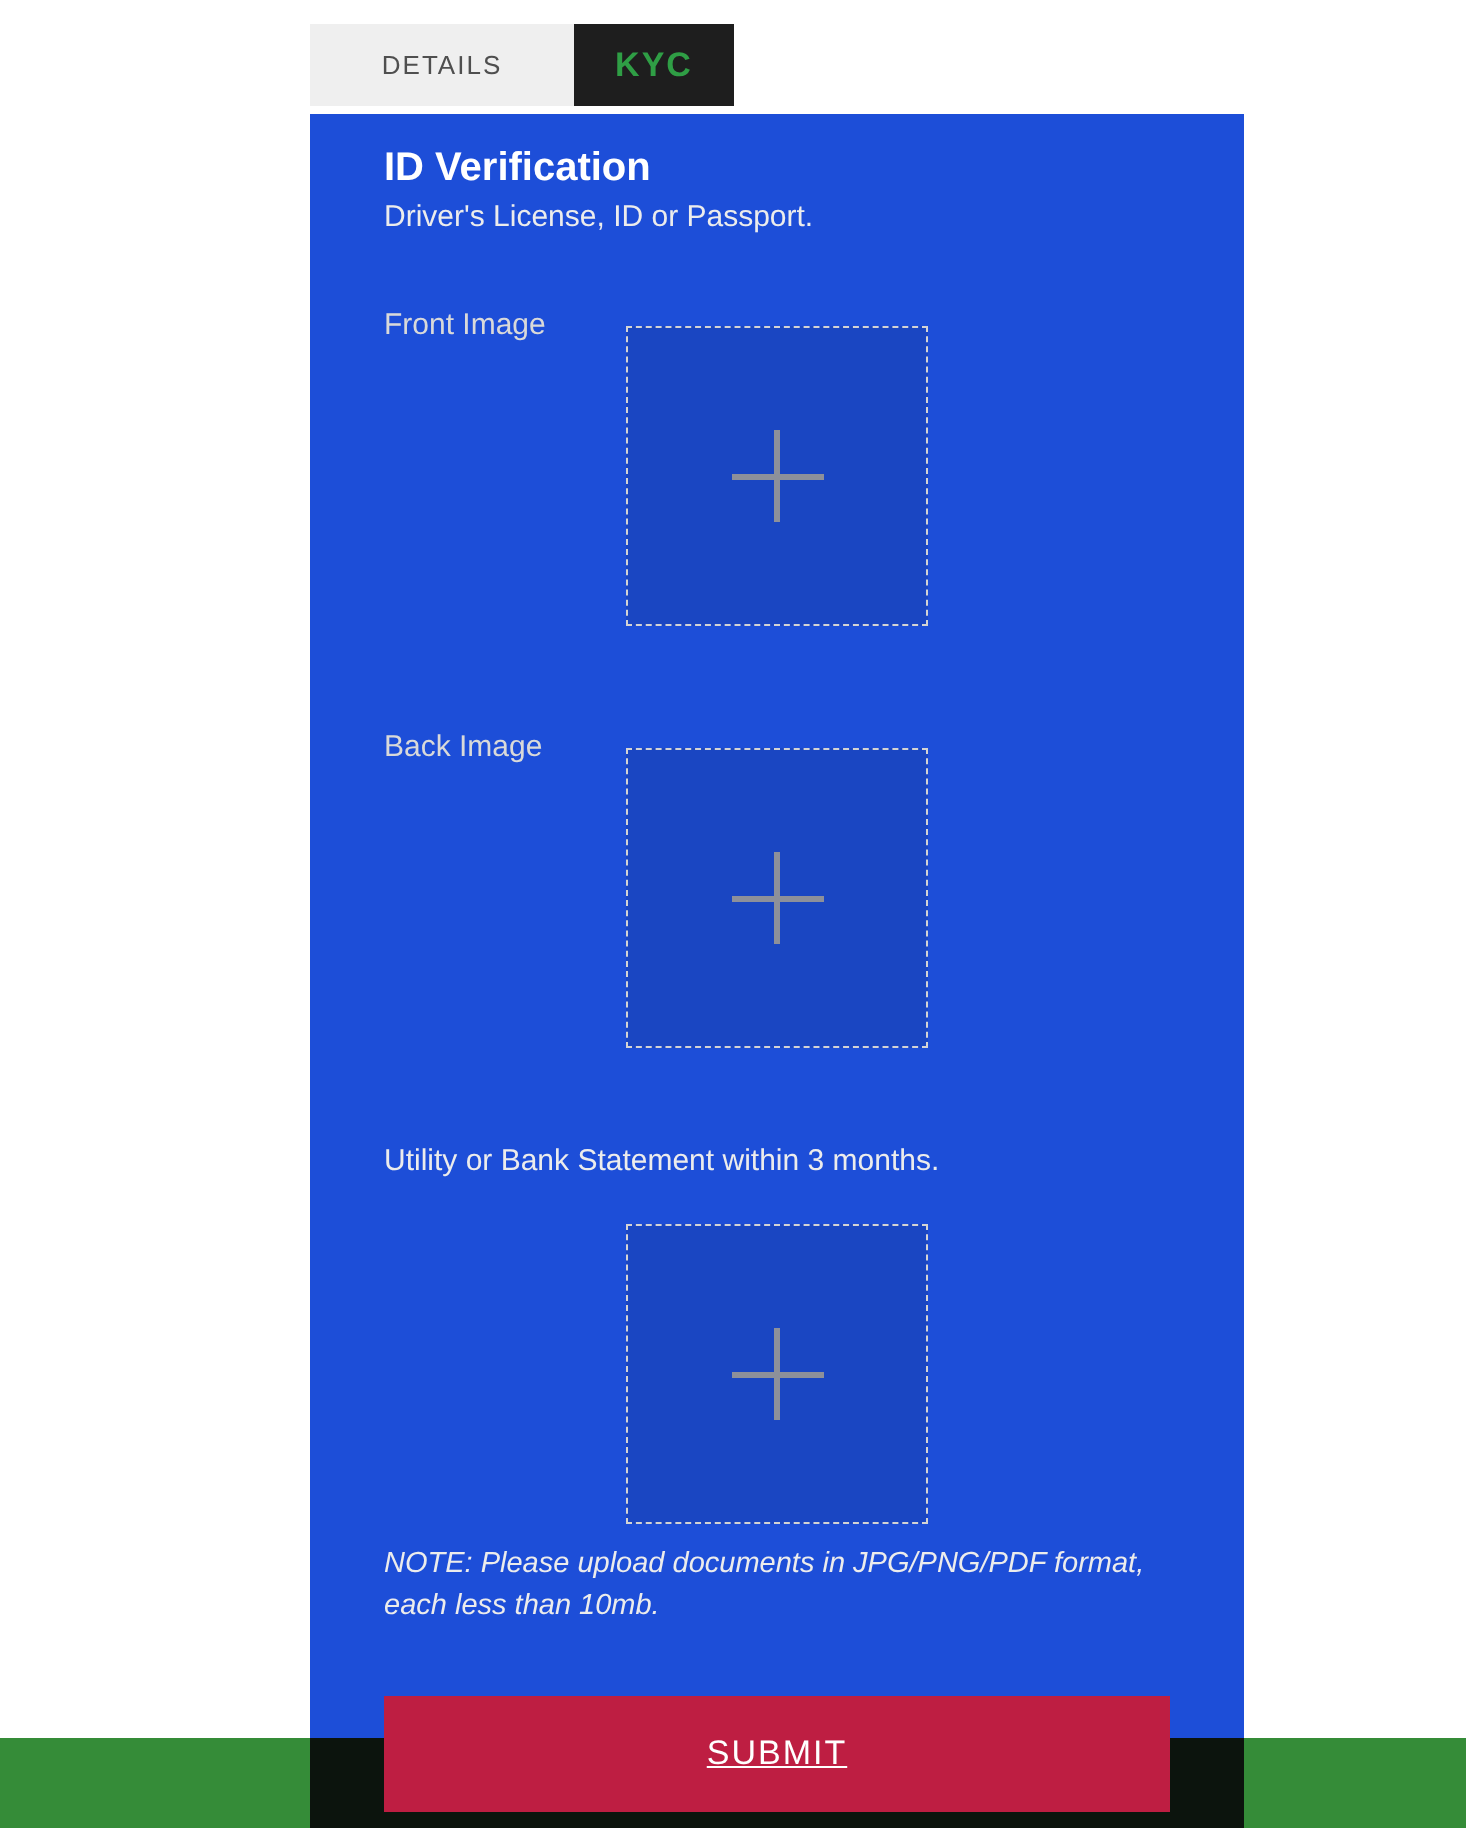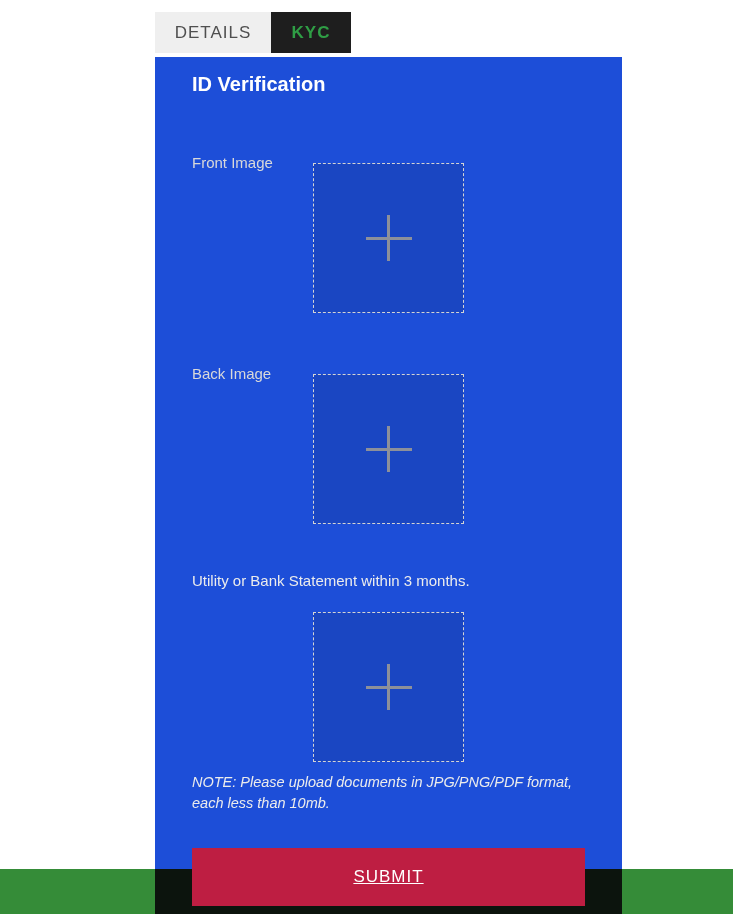--- a/index.html
+++ b/index.html
@@ -21,22 +21,22 @@
   
   .tabbar {
     position: absolute; left: 155px; top: 12px; height: 41px;
     display: flex;
   }
   .tab {
     display: flex; align-items: center; justify-content: center;
     cursor: pointer; user-select: none;
   }
   .tab-details {
-    width: 116px; background: #efefef;
-    color: #4f4f4f; font-size: 17px; letter-spacing: 1px;
+    width: 132px; background: #efefef;
+    color: #4f4f4f; font-size: 13px; letter-spacing: 1px;
   }
   .tab-kyc {
     width: 80px; background: #1e1e1e;
     color: #2f9e45; font-size: 17px; font-weight: bold; letter-spacing: 1px;
   }
 
   
   .panel {
     position: absolute; left: 155px; top: 57px; width: 467px; bottom: 0;
     background: #1d4ed8; color: #ffffff;
@@ -116,20 +116,21 @@
     </div>
     <div class="tab tab-kyc">
       <span>KYC</span>
     </div>
   </div>
 
   <div class="panel">
     <div class="panel-tint"></div>
 
     <h2 class="section-title title-id">ID Verification</h2>
+    <div class="section-sub sub-id">Driver's License, ID or Passport.</div>
 
     <div class="field-label label-front">Front Image</div>
     <div class="upload-box box-front">
       <div class="plus"></div>
     </div>
 
     <div class="field-label label-back">Back Image</div>
     <div class="upload-box box-back">
       <div class="plus"></div>
     </div>

